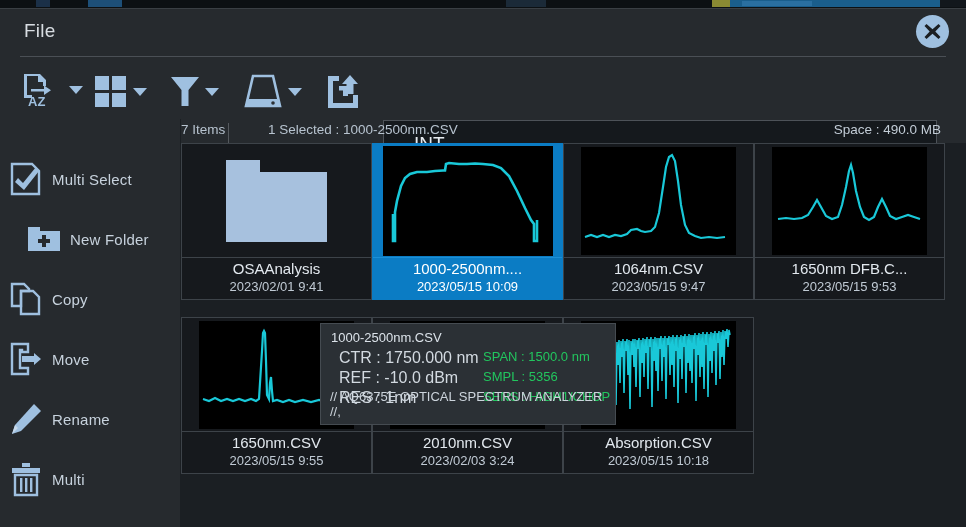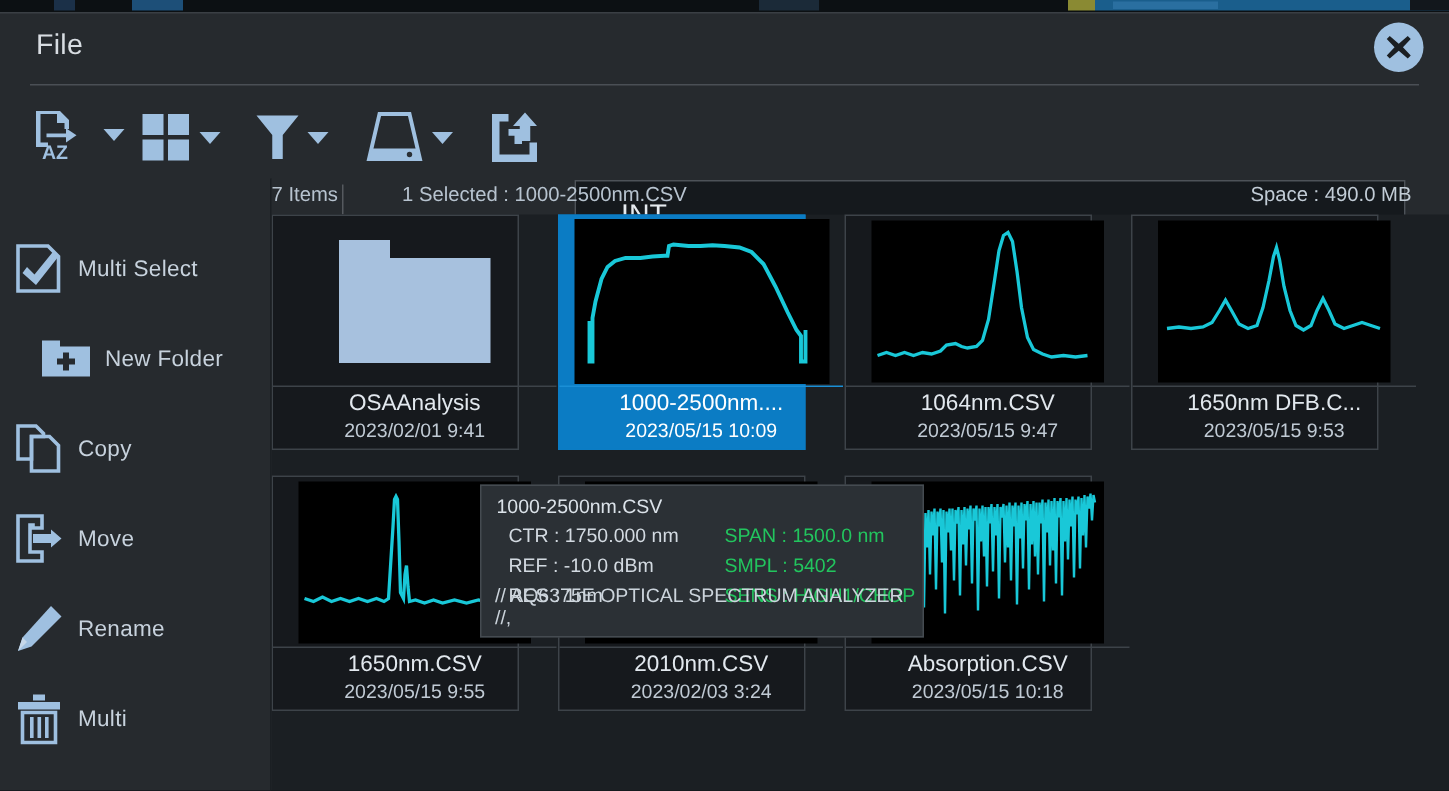--- a/index.html
+++ b/index.html
@@ -80,21 +80,21 @@
              background: #262a2e; border-right: 1px solid #1b1f23; z-index: 5; }
   .sb-item { position: absolute; left: 0; width: 181px; height: 60px; display: flex;
              align-items: center; cursor: pointer; }
   .sb-ico { width: 52px; display: flex; justify-content: center; align-items: center; }
   .sb-lbl { font-size: 15px; color: #c7d2dd; letter-spacing: .2px; }
 
   
   .gridwrap { position: absolute; left: 181px; top: 134px; right: 0; bottom: 0;
               background: #1b1f23; }
   .grid { position: absolute; left: 0; top: 0; }
-  .cell { position: absolute; width: 165px; height: 157px;
+  .cell { position: absolute; width: 191px; height: 157px;
           border: 1px solid #3d4349; background: #16191d; cursor: pointer; }
   .cell.sel { background: #0b7cc4; border-color: #0b7cc4; }
   .thumb { position: absolute; left: 0; top: 0; width: 189px; height: 114px;
            display: flex; align-items: center; justify-content: center; }
   .thumb-inner { width: 155px; height: 108px; background: #000; position: relative; overflow: hidden; }
   .cell.sel .thumb-inner { width: 170px; height: 110px; }
   .cap { position: absolute; left: 0; bottom: 0; width: 189px; height: 42px;
          border-top: 1px solid #3d4349; text-align: center; }
   .cell.sel .cap { border-top: 1px solid #1b8fd6; }
   .cap-name { display: block; margin-top: 2px; font-size: 15px; color: #e2e8ee; }
@@ -106,21 +106,21 @@
   
   .tooltip {
     position: absolute; left: 320px; top: 314px;
     width: 296px; height: 102px;
     background: #2b3035; border: 1px solid #454b51;
     z-index: 20; padding: 6px 0 0 0;
   }
   .tt-title { font-size: 13px; color: #dbe2e9; padding-left: 10px; margin-bottom: 4px; }
   .tt-rows { position: relative; }
   .tt-row { position: relative; height: 20px; }
-  .tt-l { position: absolute; left: 18px; font-size: 13px; color: #d3dae1; }
+  .tt-l { position: absolute; left: 18px; font-size: 16px; color: #d3dae1; }
   .tt-r { position: absolute; left: 162px; font-size: 13px; color: #22c55e; }
   .tt-foot { position: absolute; left: 9px; bottom: 5px; font-size: 13px; color: #ccd4dc; }
 
   svg { overflow: visible; }
 </style>
 </head>
 <body>
 
 <div id="root">
 
@@ -374,21 +374,21 @@
 
     <div class="tooltip">
       <div class="tt-title">1000-2500nm.CSV</div>
       <div class="tt-rows">
         <div class="tt-row">
           <span class="tt-l">CTR : 1750.000 nm</span>
           <span class="tt-r">SPAN : 1500.0 nm</span>
         </div>
         <div class="tt-row">
           <span class="tt-l">REF : -10.0 dBm</span>
-          <span class="tt-r">SMPL : 5402</span>
+          <span class="tt-r">SMPL : 5356</span>
         </div>
         <div class="tt-row">
           <span class="tt-l">RES : 1nm</span>
           <span class="tt-r">SENS : HIGH1/CHOP</span>
         </div>
       </div>
       <div class="tt-foot">// AQ6375E OPTICAL SPECTRUM ANALYZER //,</div>
     </div>
 
   </div>

